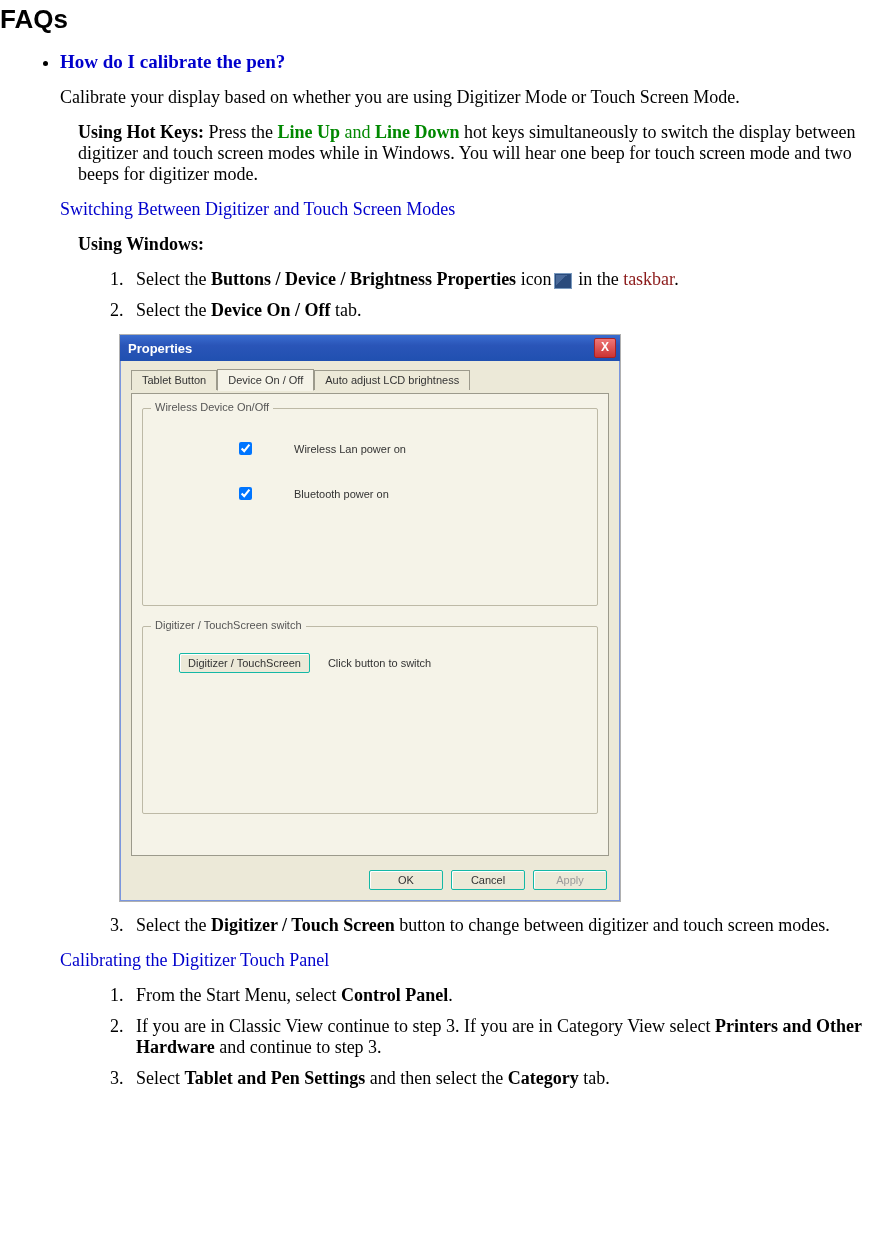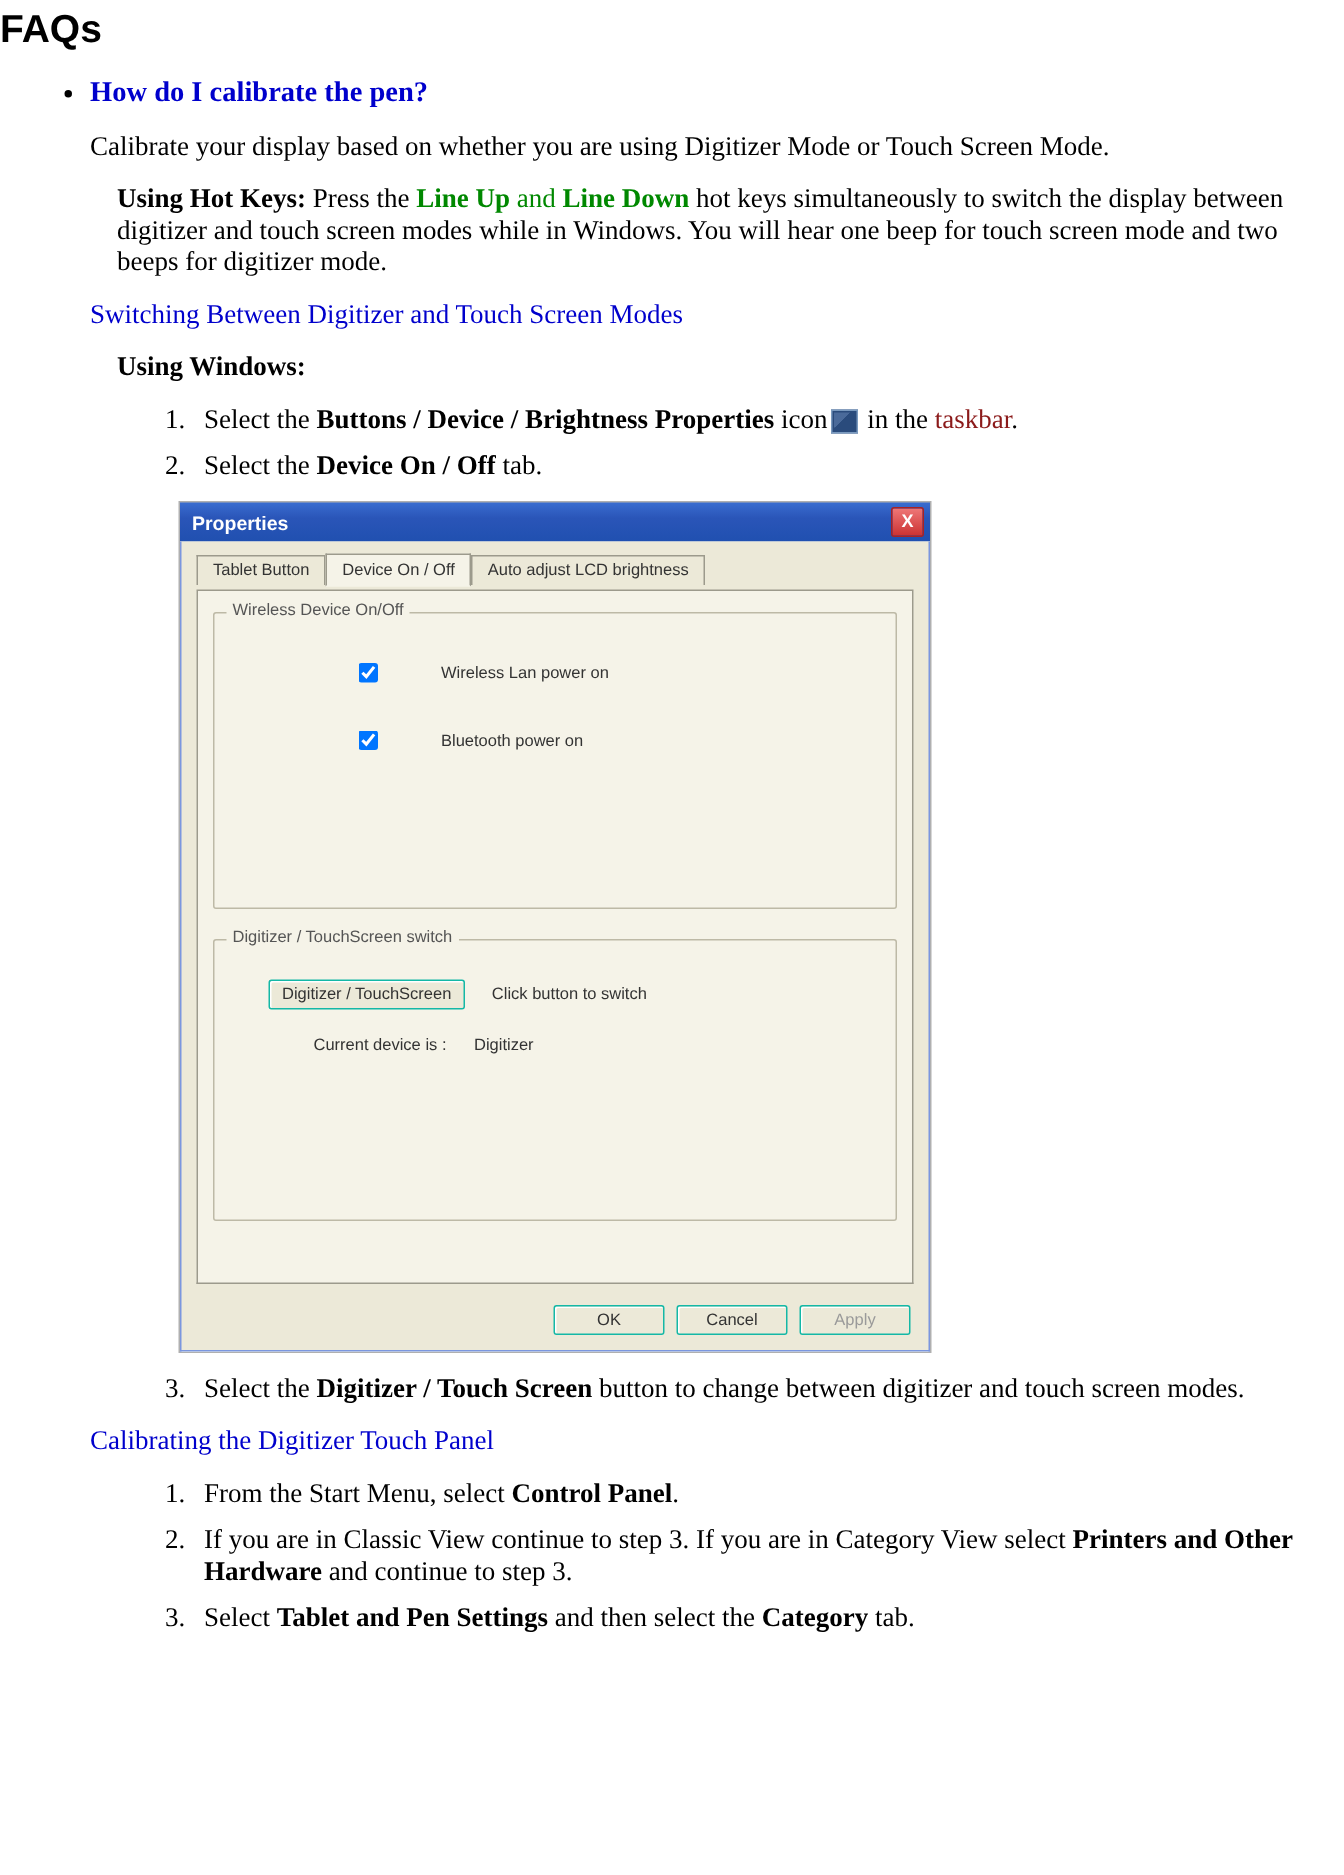--- a/index.html
+++ b/index.html
@@ -246,25 +246,20 @@
             <span>Bluetooth power on</span>
           </div>
         </div>
 
         <div class="grpbox" style="height:150px;">
           <span class="legend">Digitizer / TouchScreen switch</span>
           <div class="switchrow">
             <button class="btn-xp">Digitizer / TouchScreen</button>
             <span>Click button to switch</span>
           </div>
-          <div class="curdev">
-            <span>Current device is     :</span>
-            &nbsp;&nbsp;&nbsp;&nbsp;
-            <span>Digitizer</span>
-          </div>
         </div>
 
       </div>
       <div class="dlg-buttons">
         <button class="btn-xp">OK</button>
         <button class="btn-xp">Cancel</button>
         <button class="btn-xp disabled">Apply</button>
       </div>
     </div>
   </div>

